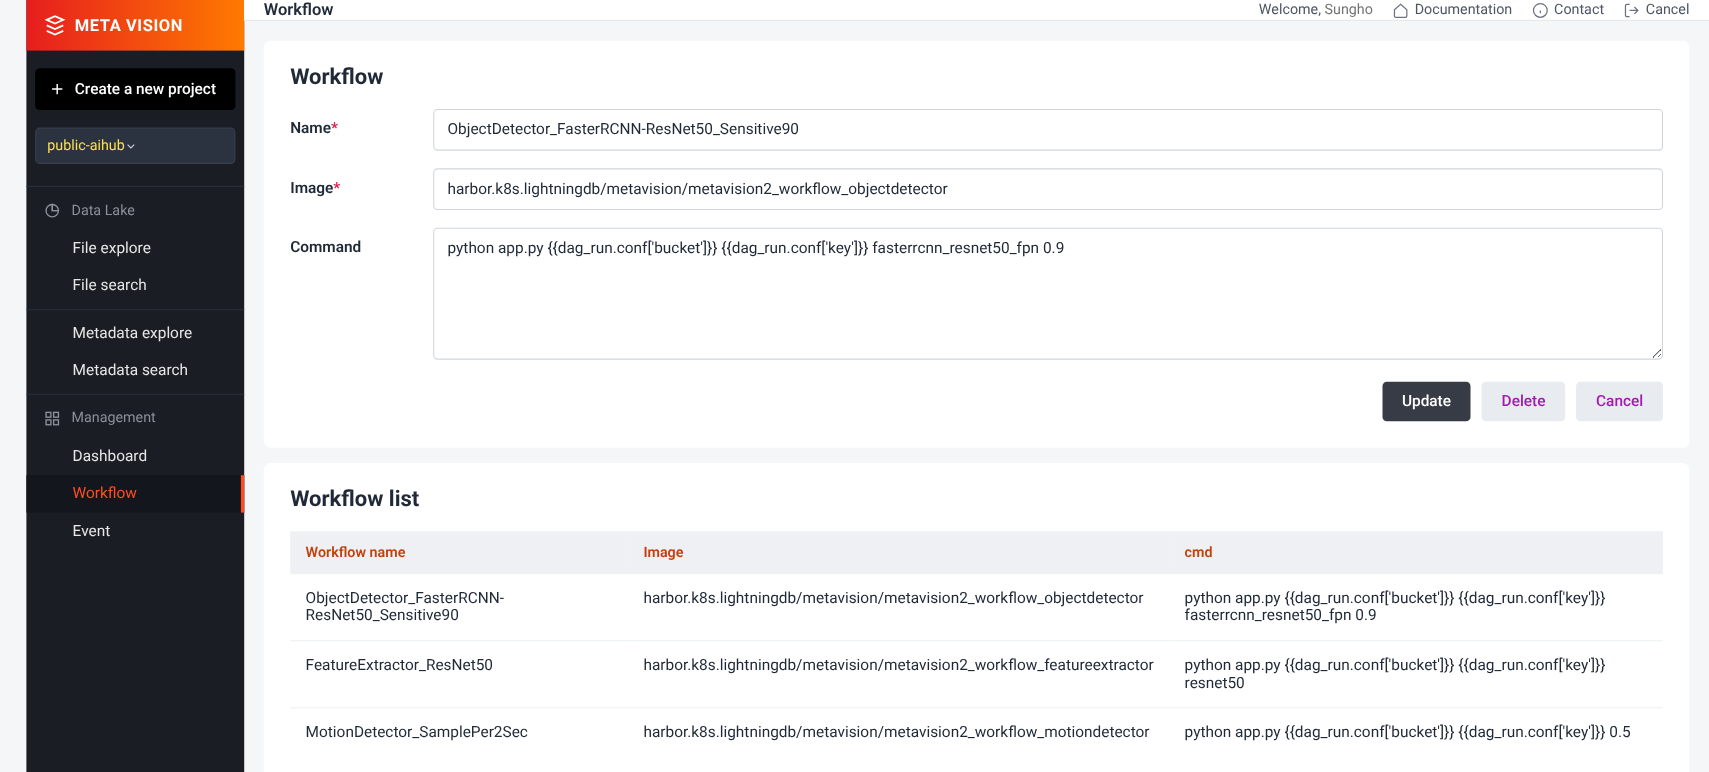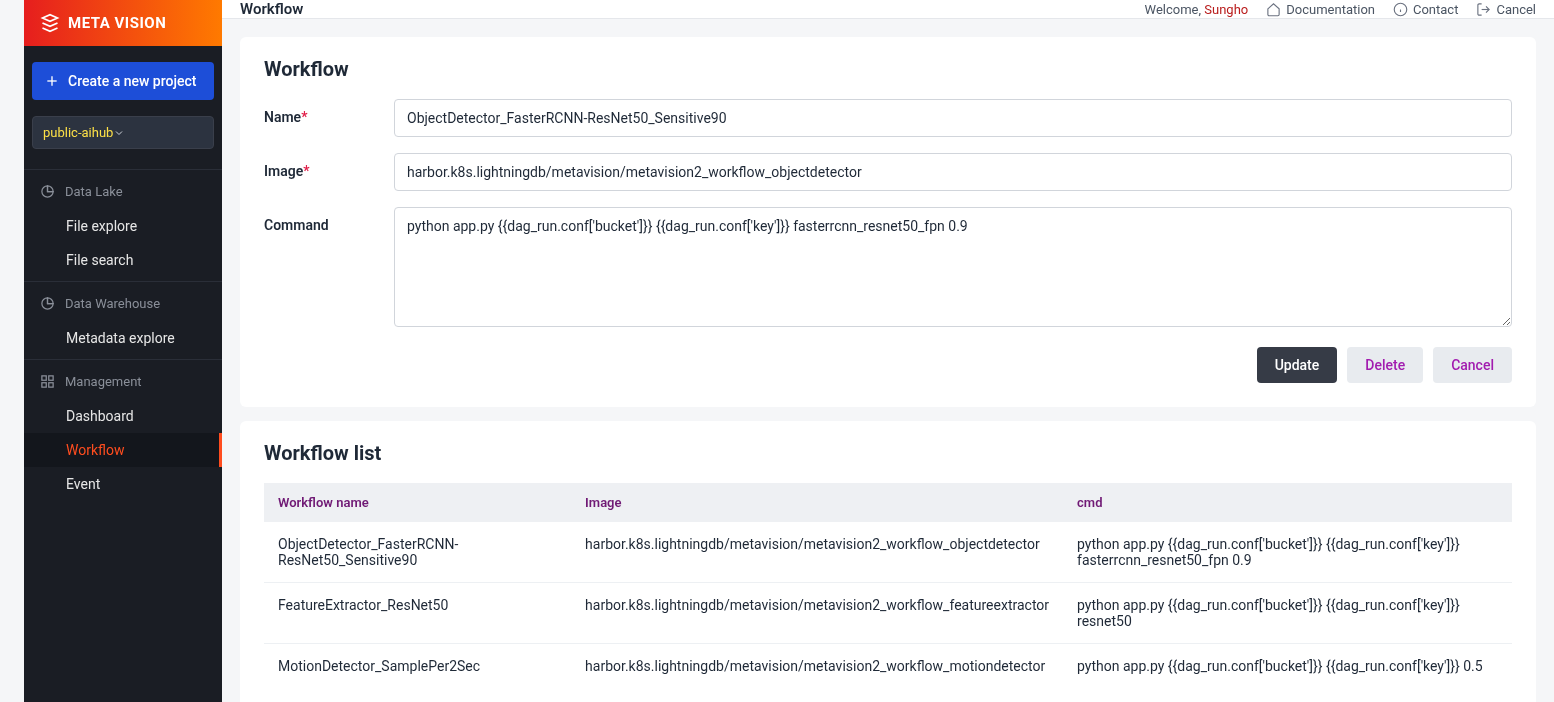--- a/index.html
+++ b/index.html
@@ -3,54 +3,54 @@
 <meta charset="utf-8">
 <style>
 * { margin:0; padding:0; box-sizing:border-box; font-family:-apple-system,BlinkMacSystemFont,"Segoe UI",Roboto,sans-serif; }
 body { background:#f5f6f8; color:#1f2937; }
 .app { display:flex; height:100vh; }
 
 
 .sidebar { width:198px; background:#1a1d24; color:#fff; display:flex; flex-direction:column; flex-shrink:0;margin-left:24px; }
 .logo { height:46px; background:linear-gradient(90deg,#e61e1e 0%,#ff7a00 100%); display:flex; align-items:center; padding:0 16px; color:#fff; font-weight:700; font-size:15px; letter-spacing:0.5px; }
 .logo svg { margin-right:8px; }
-.create-proj { margin:16px 8px 8px; background:#1d4ed8; border:none; color:#fff; padding:11px 12px; font-size:14px; font-weight:500; display:flex; align-items:center; border-radius:4px; cursor:pointer; }
+.create-proj { margin:16px 8px 8px; background:#000000; border:none; color:#fff; padding:11px 12px; font-size:14px; font-weight:500; display:flex; align-items:center; border-radius:4px; cursor:pointer; }
 .create-proj svg { margin-right:8px; }
 .proj-select { margin:8px 8px 16px; background:#2c3340; border:1px solid #3a3f4b; color:#fde047; padding:8px 10px; font-size:13px; border-radius:4px; display:flex; align-items:center; cursor:pointer; }
 
 .side-sep { border:none; border-top:1px solid #2a2e38; margin:4px 0; }
 .side-group-title { display:flex; align-items:center; padding:10px 16px; color:#8a8f99; font-size:13px; }
 .side-group-title svg { margin-right:10px; flex-shrink:0; }
 .side-item { display:block; padding:9px 16px 9px 42px; color:#e6e6e6; font-size:14px; text-decoration:none; cursor:pointer; }
 .side-item.active { background:#13161c; color:#ff4d1f; border-right:3px solid #ff4d1f; }
 
 
 .main { flex:1; display:flex; flex-direction:column; overflow:auto; }
 .topbar { height:46px; background:#fff; border-bottom:1px solid #e5e7eb; display:flex; align-items:center; justify-content:space-between; padding:0 18px; }
 .topbar-left { font-size:15px; font-weight:600; color:#1f2937; }
 .topbar-right { display:flex; align-items:center; gap:18px; font-size:13px; color:#4b5563; }
-.topbar-right .welcome .user { color:#b91c1c; }
+.topbar-right .welcome .user { color:#737373; }
 .top-link { display:flex; align-items:center; gap:5px; cursor:pointer; }
 
 .content { padding:18px 18px 24px; }
 .card { background:#fff; border-radius:6px; padding:20px 24px 24px; margin-bottom:14px; }
 .card h2 { font-size:20px; font-weight:700; margin-bottom:18px; }
 .form-row { display:flex; align-items:flex-start; margin-bottom:16px; }
 .form-label { width:130px; font-size:14px; font-weight:600; padding-top:10px; }
 .req { color:#e11d48; }
 .form-field { flex:1; }
 input.form-ctl, textarea.form-ctl { width:100%; border:1px solid #d1d5db; border-radius:4px; padding:10px 12px; font-size:14px; color:#1f2937; font-family:inherit; }
 textarea.form-ctl { min-height:120px; resize:both; }
 .actions { display:flex; justify-content:flex-end; gap:10px; margin-top:10px; }
 .btn { border:none; padding:10px 18px; border-radius:4px; font-size:14px; font-weight:500; cursor:pointer; }
 .btn-primary { background:#363b46; color:#fff; }
 .btn-secondary { background:#e8ebef; color:#a21caf; }
 
 table.wflist { width:100%; border-collapse:collapse; font-size:14px; }
-table.wflist thead th { background:#eef0f3; text-align:left; padding:12px 14px; font-weight:600; color:#701a75; font-size:13px; }
+table.wflist thead th { background:#eef0f3; text-align:left; padding:12px 14px; font-weight:600; color:#c2410c; font-size:13px; }
 table.wflist tbody td { padding:14px 14px; border-top:1px solid #edf0f3; color:#1f2937; vertical-align:top; }
 table.wflist tbody tr:first-child td { border-top:none; }
 </style>
 </head>
 <body>
 
 <div class="app">
 
   <aside class="sidebar">
     <div class="logo">
@@ -77,28 +77,22 @@
         <div class="side-group-title">
           <svg width="15" height="15" viewBox="0 0 24 24" fill="none" stroke="#8a8f99" stroke-width="2">
             <path d="M21 12A9 9 0 1 1 12 3v9z"></path>
             <path d="M12 3a9 9 0 0 1 9 9h-9z"></path>
           </svg>
           <span>Data Lake</span>
         </div>
         <a class="side-item">File explore</a>
         <a class="side-item">File search</a>
         <hr class="side-sep">
-        <div class="side-group-title">
-          <svg width="15" height="15" viewBox="0 0 24 24" fill="none" stroke="#8a8f99" stroke-width="2">
-            <path d="M21 12A9 9 0 1 1 12 3v9z"></path>
-            <path d="M12 3a9 9 0 0 1 9 9h-9z"></path>
-          </svg>
-          <span>Data Warehouse</span>
-        </div>
         <a class="side-item">Metadata explore</a>
+        <a class="side-item">Metadata search</a>
         <hr class="side-sep">
         <div class="side-group-title">
           <svg width="15" height="15" viewBox="0 0 24 24" fill="none" stroke="#8a8f99" stroke-width="2">
             <rect x="3" y="3" width="7" height="7"></rect>
             <rect x="14" y="3" width="7" height="7"></rect>
             <rect x="3" y="14" width="7" height="7"></rect>
             <rect x="14" y="14" width="7" height="7"></rect>
           </svg>
           <span>Management</span>
         </div>

